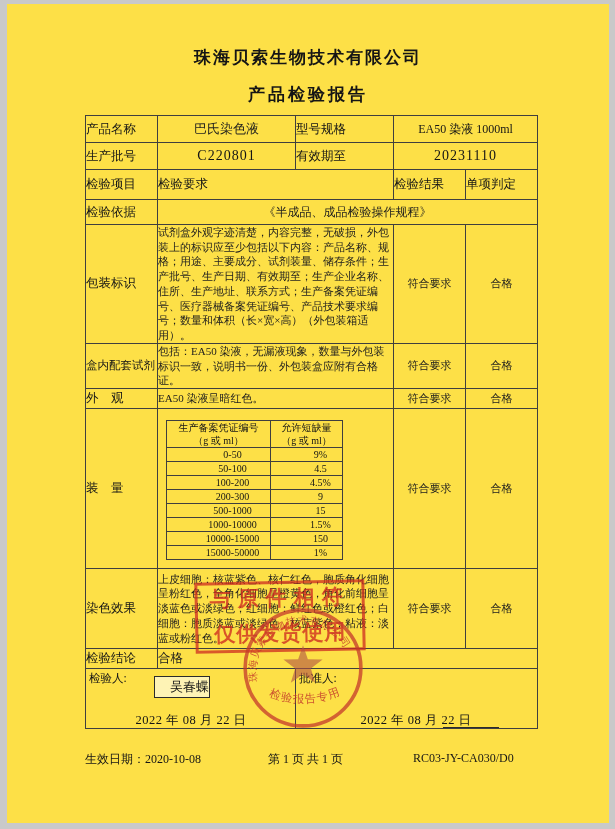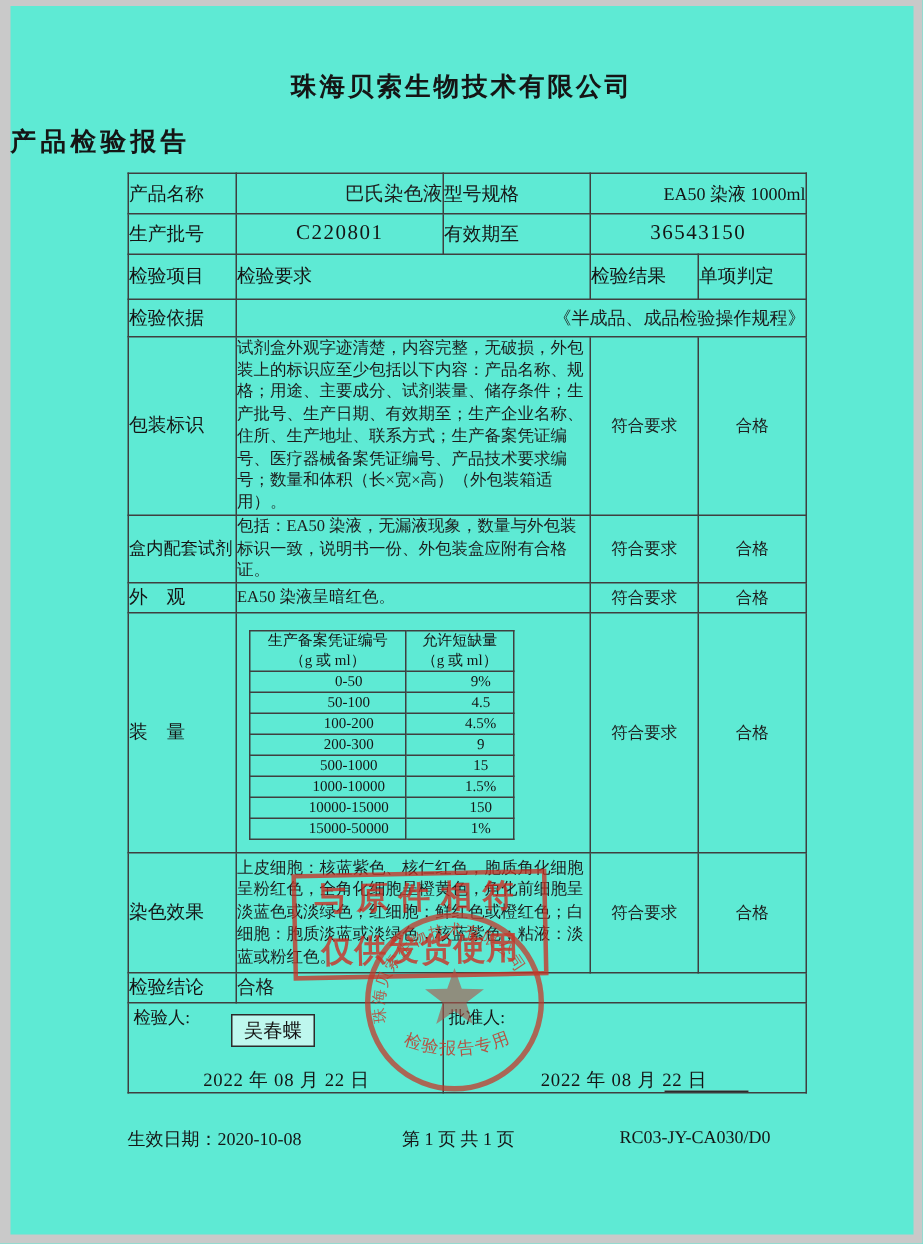--- a/index.html
+++ b/index.html
@@ -4,40 +4,40 @@
 <style>
   html,body{margin:0;padding:0;}
   body{
     width:615px;height:829px;position:relative;overflow:hidden;
     background:#c9c9c9;
     font-family:"Liberation Serif","DejaVu Serif",serif;
     color:#151515;
   }
   .page{
     position:absolute;left:7px;top:4px;width:602px;height:819px;
-    background:#5eead4;
+    background:#fde047;
   }
   .company-title{
     position:absolute;top:42px;left:0;width:100%;text-align:center;
     font-size:17px;font-weight:bold;letter-spacing:2px;
   }
   .report-title{
-    position:absolute;top:79px;left:0;width:100%;
+    position:absolute;top:79px;left:0;width:100%;text-align:center;
     font-size:17px;font-weight:bold;letter-spacing:3px;
   }
   table.main{
     position:absolute;left:78px;top:111px;width:452px;
     border-collapse:collapse;table-layout:fixed;
   }
   table.main th,table.main td{
     border:1px solid #3f3f3f;padding:0;vertical-align:middle;
     font-weight:normal;overflow:hidden;
   }
   .lbl{font-size:12.5px;text-align:left;}
-  .val{font-size:13px;text-align:right;}
+  .val{font-size:13px;text-align:center;}
   .num{font-size:14px;text-align:center;letter-spacing:1px;}
   .req{font-size:11px;line-height:1.34;text-align:left;padding:2px 6px 2px 7px;vertical-align:top;}
   .res{font-size:11px;text-align:center;}
   .jdg{font-size:11px;text-align:center;}
   .kai{color:#1d1d1d;}
   td.voltop{vertical-align:top;}
   table.vol{
     border-collapse:collapse;table-layout:fixed;width:176px;
     margin:3px 0 0 8px;
   }
@@ -45,21 +45,21 @@
     border:1px solid #3f3f3f;padding:0;text-align:center;
     font-weight:normal;font-size:10px;line-height:1.3;
   }
   table.vol th{height:26px;white-space:pre-line;font-size:10px;}
   table.vol td{height:13px;padding-left:28px;}
   .concl-val{font-size:12.5px;text-align:left;padding-left:10px;}
   .sign-cell{position:relative;vertical-align:top;}
   .sign-label{position:absolute;left:3px;top:2px;font-size:11.5px;}
   .name-stamp{
     position:absolute;width:54px;height:20px;border:1.5px solid #2b2b2b;
-    font-size:13px;line-height:20px;text-align:center;background:rgba(255,255,255,0.6);
+    font-size:13px;line-height:20px;text-align:right;background:rgba(255,255,255,0.6);
   }
   .ns-inspector{left:68px;top:7px;}
   .ns-approver{left:147px;top:10px;margin-top:48px;}
   .sign-date{position:absolute;top:43px;width:130px;text-align:center;font-size:12.5px;letter-spacing:0.5px;}
   .sd-inspector{left:40px;}
   .sd-approver{left:55px;}
   .footer-item{position:absolute;top:747px;font-size:12px;}
   .ft-effective{left:78px;}
   .ft-page{left:261px;}
   .ft-doc{left:406px;font-family:"Liberation Serif","DejaVu Serif",serif;}
@@ -101,21 +101,21 @@
       <th class="lbl">产品名称</th>
       <td colspan="2" class="val kai">巴氏染色液</td>
       <th class="lbl">型号规格</th>
       <td colspan="2" class="val" style="font-size:12px">EA50 染液  1000ml</td>
     </tr>
 
     <tr style="height:27px">
       <th class="lbl">生产批号</th>
       <td colspan="2" class="num">C220801</td>
       <th class="lbl">有效期至</th>
-      <td colspan="2" class="num">36543150</td>
+      <td colspan="2" class="num">20231110</td>
     </tr>
 
     <tr style="height:30px">
       <th class="lbl">检验项目</th>
       <th colspan="3" class="lbl">检验要求</th>
       <th class="lbl">检验结果</th>
       <th class="lbl">单项判定</th>
     </tr>
 
     <tr style="height:25px">

